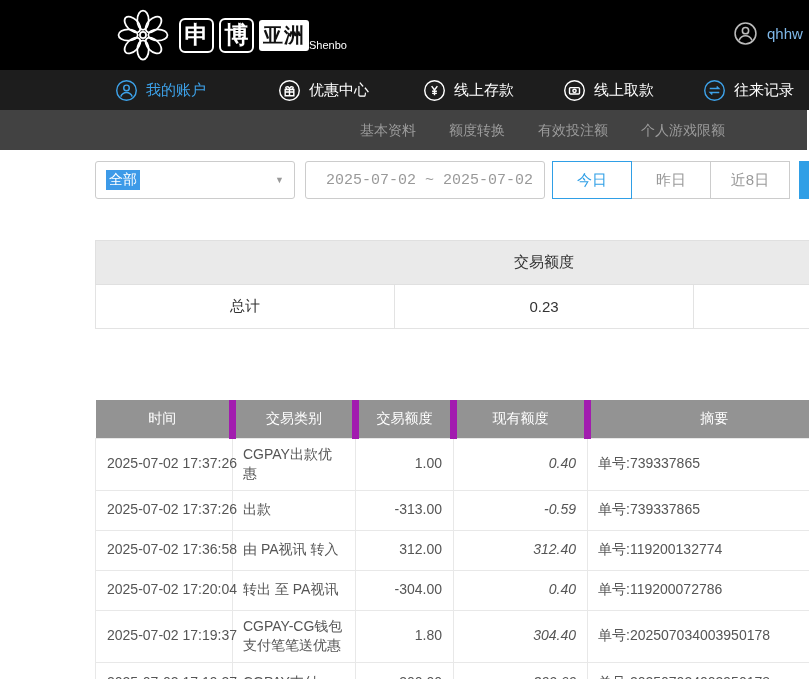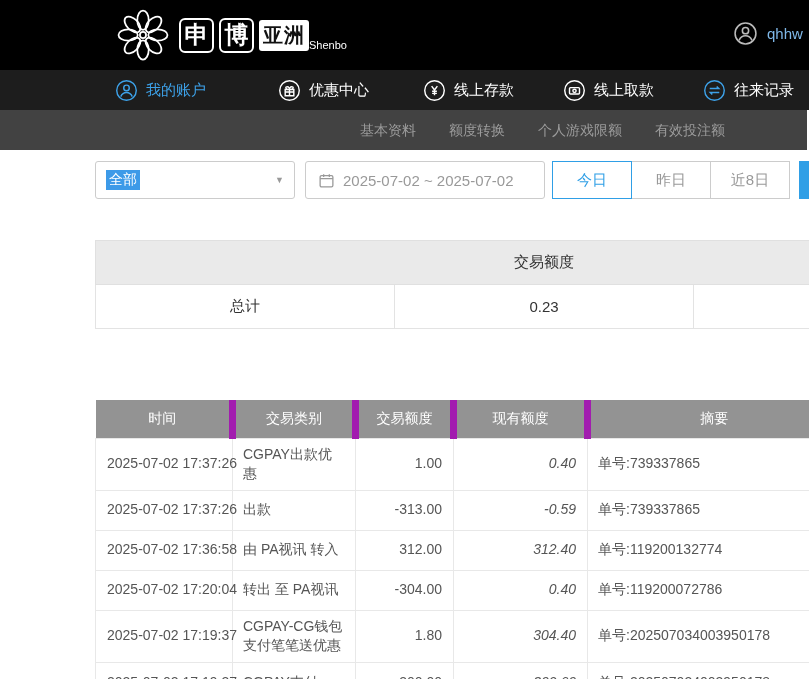--- a/index.html
+++ b/index.html
@@ -39,21 +39,21 @@
   .type-select {
     position:absolute; left:95px; top:161px; width:200px; height:38px;
     border:1px solid #ccc; border-radius:3px; background:#fff;
     display:flex; align-items:center; padding:8px 10px; cursor:pointer;
   }
   .selected-highlight { background:#3d9ae8; color:#fff; font-size:14px; padding:1px 3px; }
   .caret { margin-left:auto; color:#999; font-size:9px; }
   .date-input {
     position:absolute; left:305px; top:161px; width:240px; height:38px;
     border:1px solid #ccc; border-radius:3px; background:#fff;
-    display:flex; align-items:center; gap:8px; padding:0 12px; cursor:pointer;
+    display:flex; align-items:center; gap:8px; padding:0 12px; cursor:pointer;font-family:Liberation Mono, monospace;
   }
   .date-input svg { width:17px; height:17px; }
   .date-text { color:#999; font-size:15px; white-space:nowrap; }
   .quick-btn {
     position:absolute; top:161px; width:80px; height:38px; background:#fff;
     border:1px solid #ccc; color:#999; font-size:15px; cursor:pointer;
     font-family:"Liberation Sans", sans-serif;
   }
   .quick-btn.active { border:1px solid #2f9fe6; color:#2f9fe6; z-index:2; }
   #btn-today { left:552px; }
@@ -170,22 +170,22 @@
         <path d="M7 10h9.5l-2.2-2.2 M17 14H7.5l2.2 2.2"></path>
       </g>
     </svg>
     <span>往来记录</span>
   </div>
 </div>
 
 <div class="sub-nav">
   <span class="sub-nav-item">基本资料</span>
   <span class="sub-nav-item">额度转换</span>
+  <span class="sub-nav-item">有效投注额</span>
   <span class="sub-nav-item">个人游戏限额</span>
-  <span class="sub-nav-item">有效投注额</span>
 </div>
 
 <div class="type-select">
   <span class="selected-highlight">全部</span>
   <span class="caret">▼</span>
 </div>
 
 <div class="date-input">
   <svg viewBox="0 0 24 24">
     <g fill="none" stroke="#999" stroke-width="1.8">

